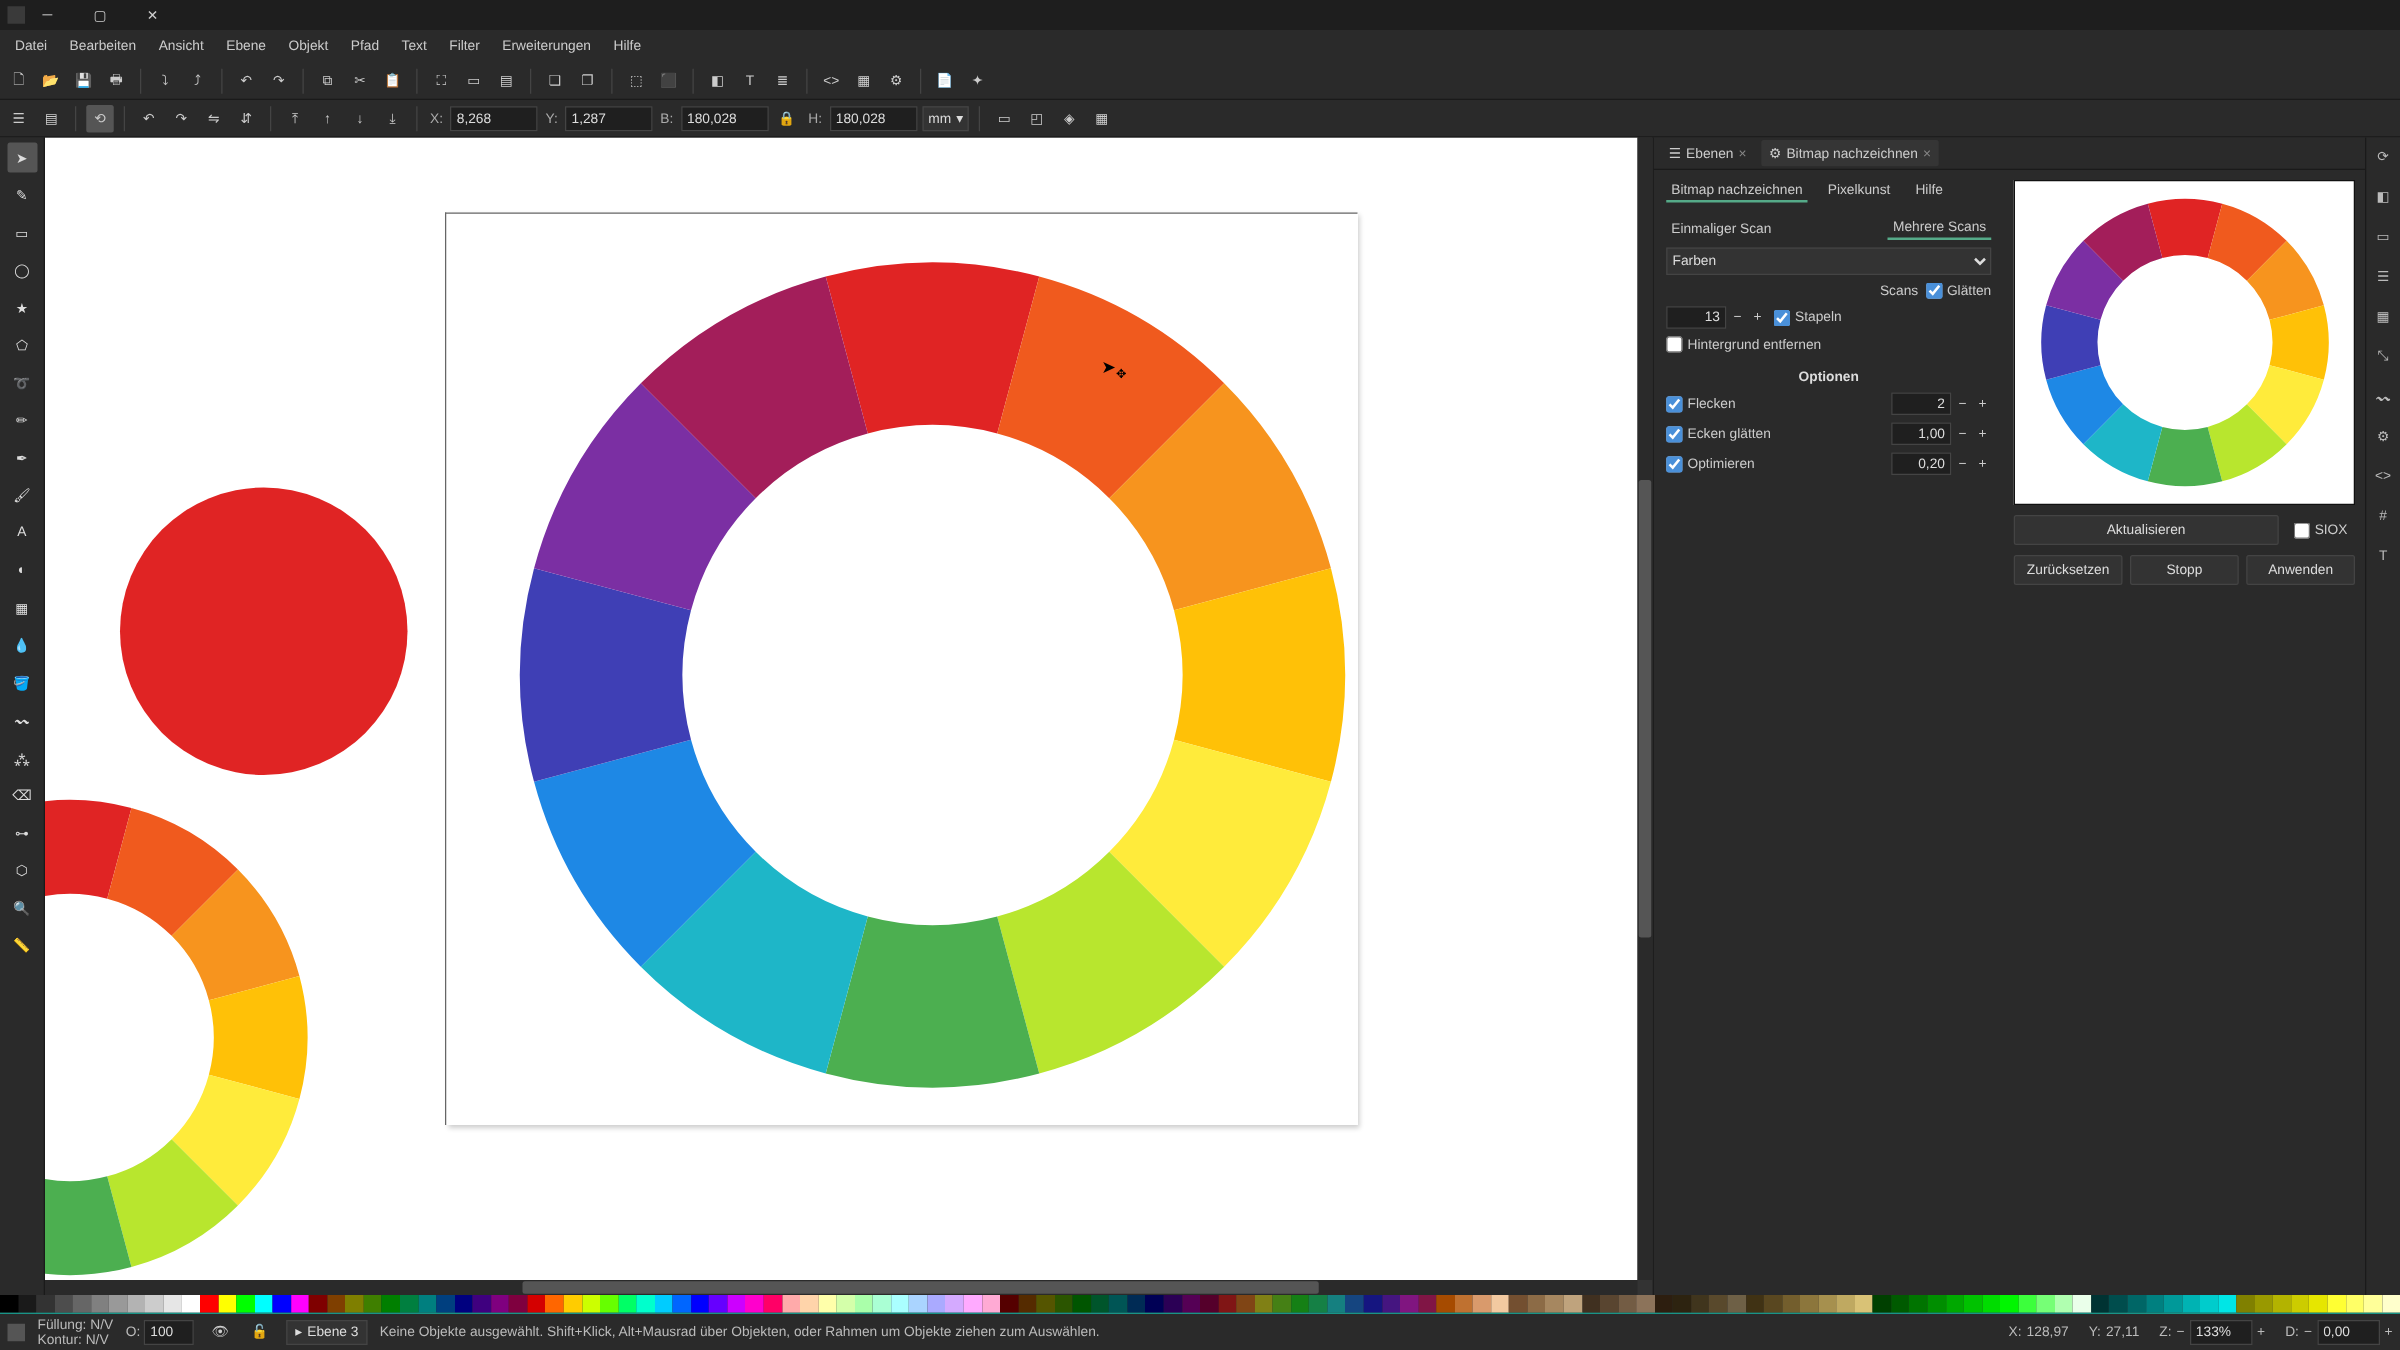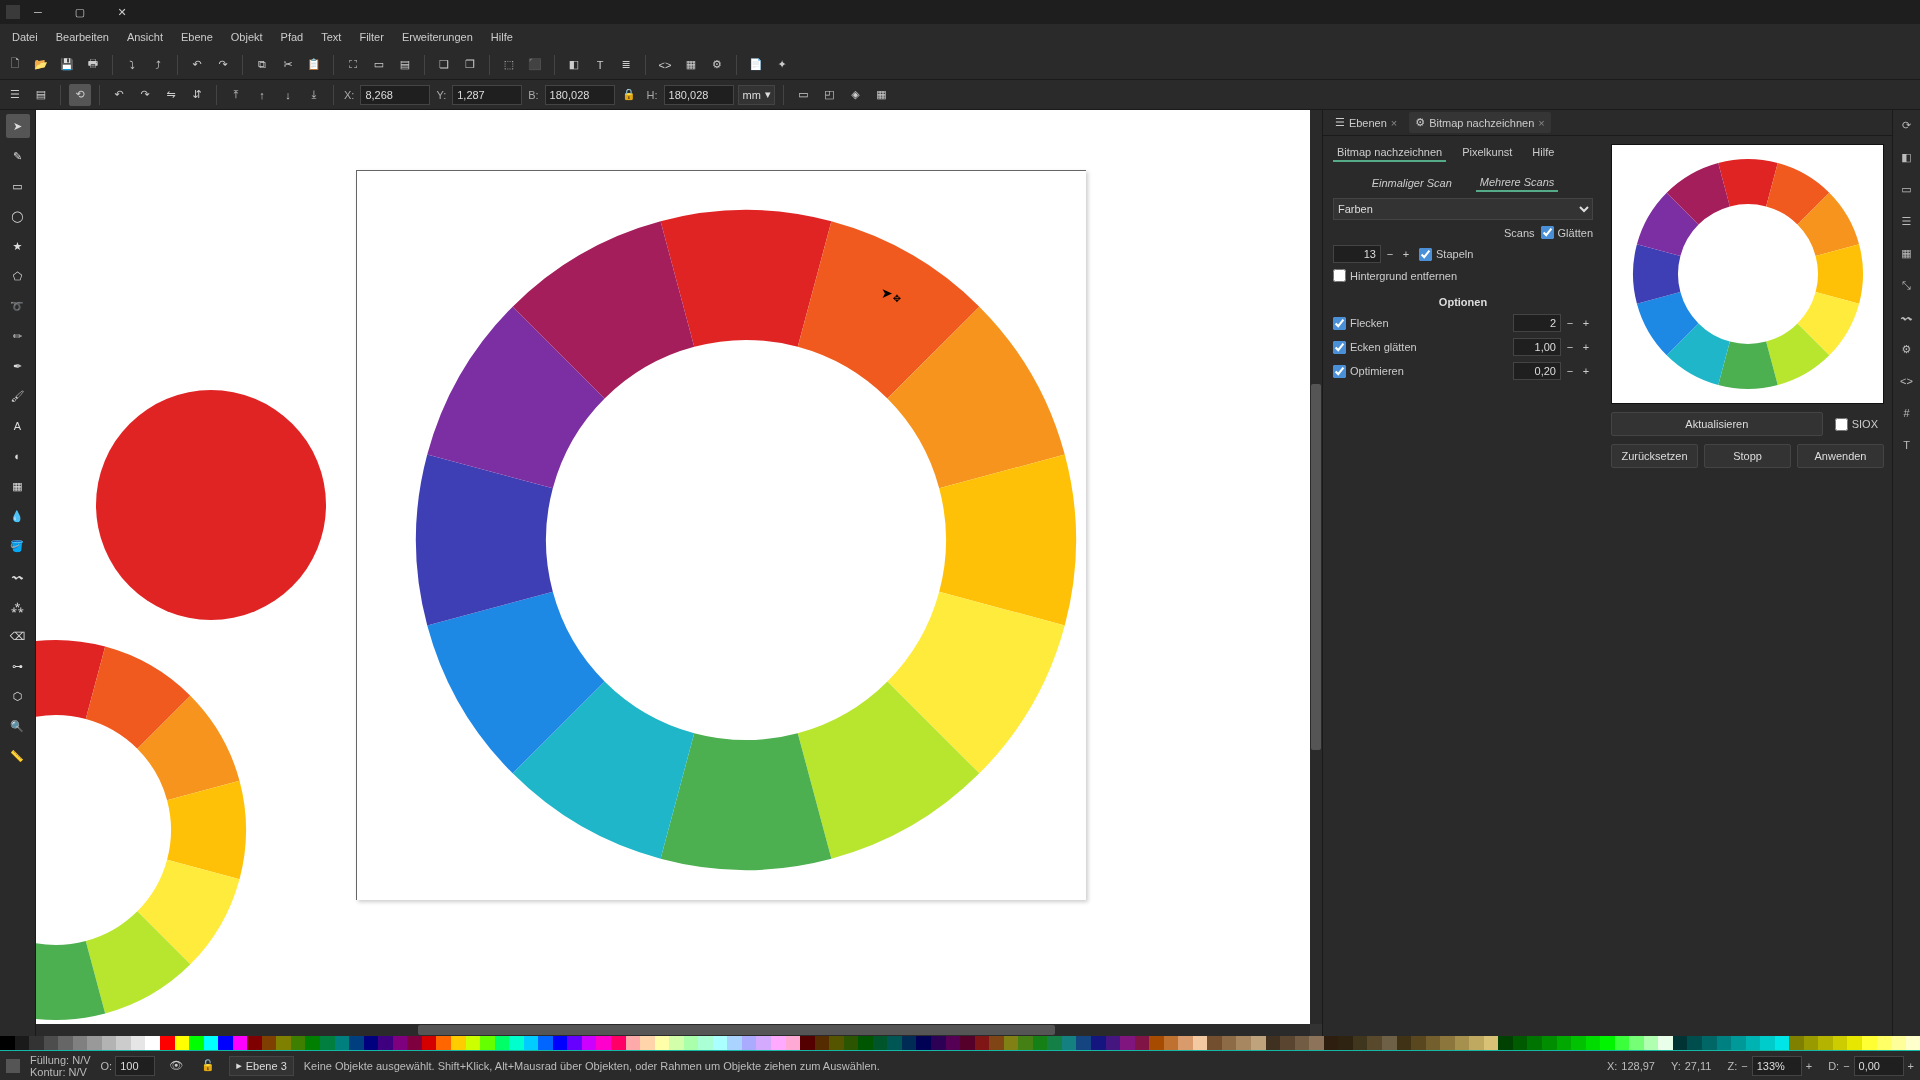--- a/index.html
+++ b/index.html
@@ -280,21 +280,21 @@
         </div>
     </div>
     <div class="panel-body">
 
       <div class="trace-pane">
         <div class="subtabs">
           <div class="subtab active">Bitmap nachzeichnen</div>
           <div class="subtab">Pixelkunst</div>
           <div class="subtab">Hilfe</div>
         </div>
-        <div class="row" style="justify-content:center; gap:20px;font-style:italic;">
+        <div class="row" style="justify-content:space-between; gap:20px;">
           <div class="subtab">Einmaliger Scan</div>
           <div class="subtab active">Mehrere Scans</div>
         </div>
         <select class="full">
           <option>Farben</option>
         </select>
         <div class="row">
           <span class="lbl" style="text-align:right;">Scans</span>
           <label class="chk">
               <input type="checkbox" checked="" style="">

